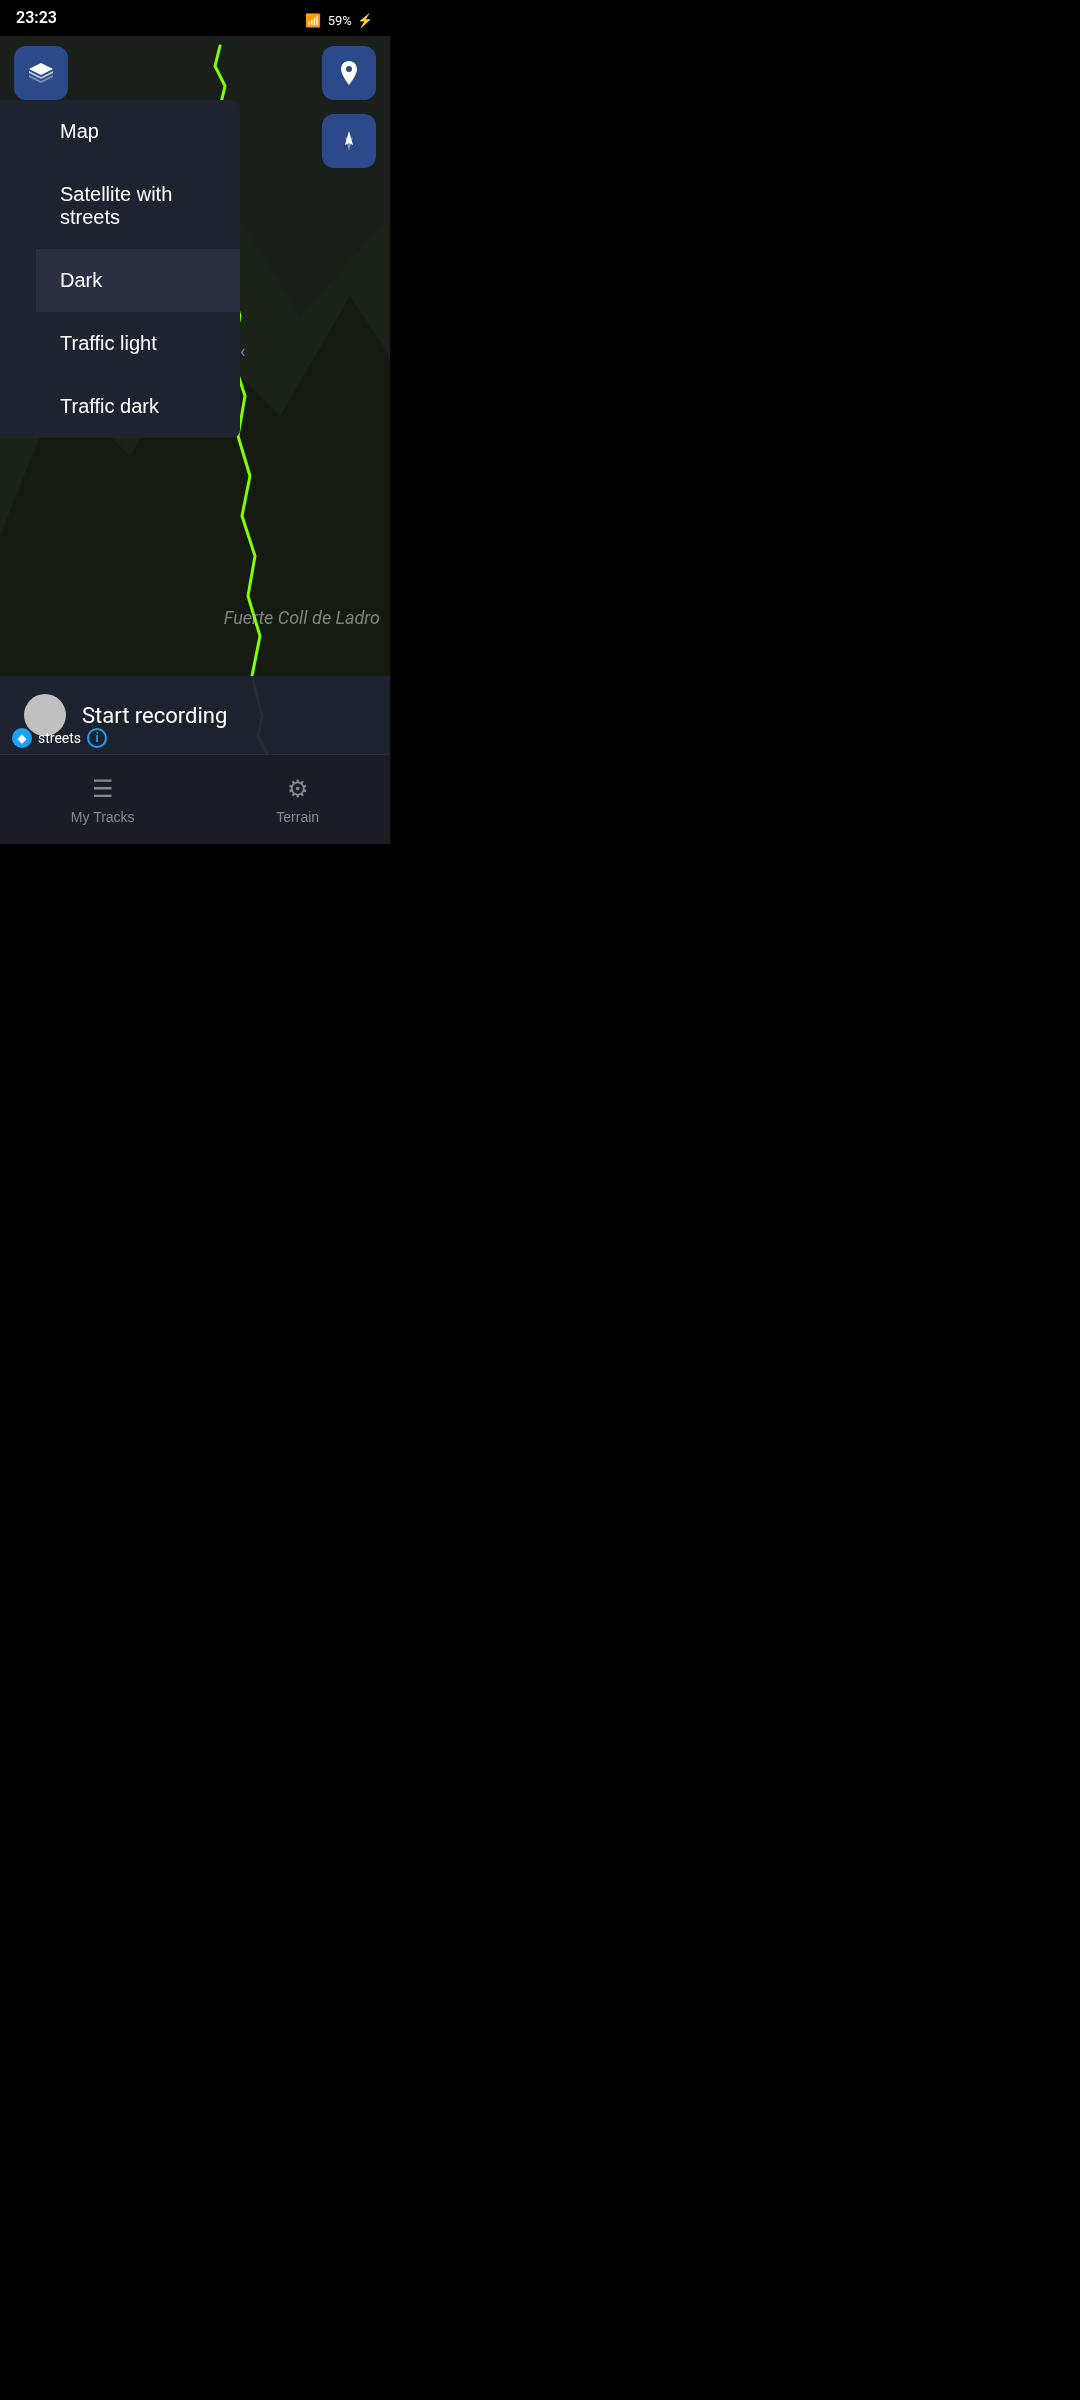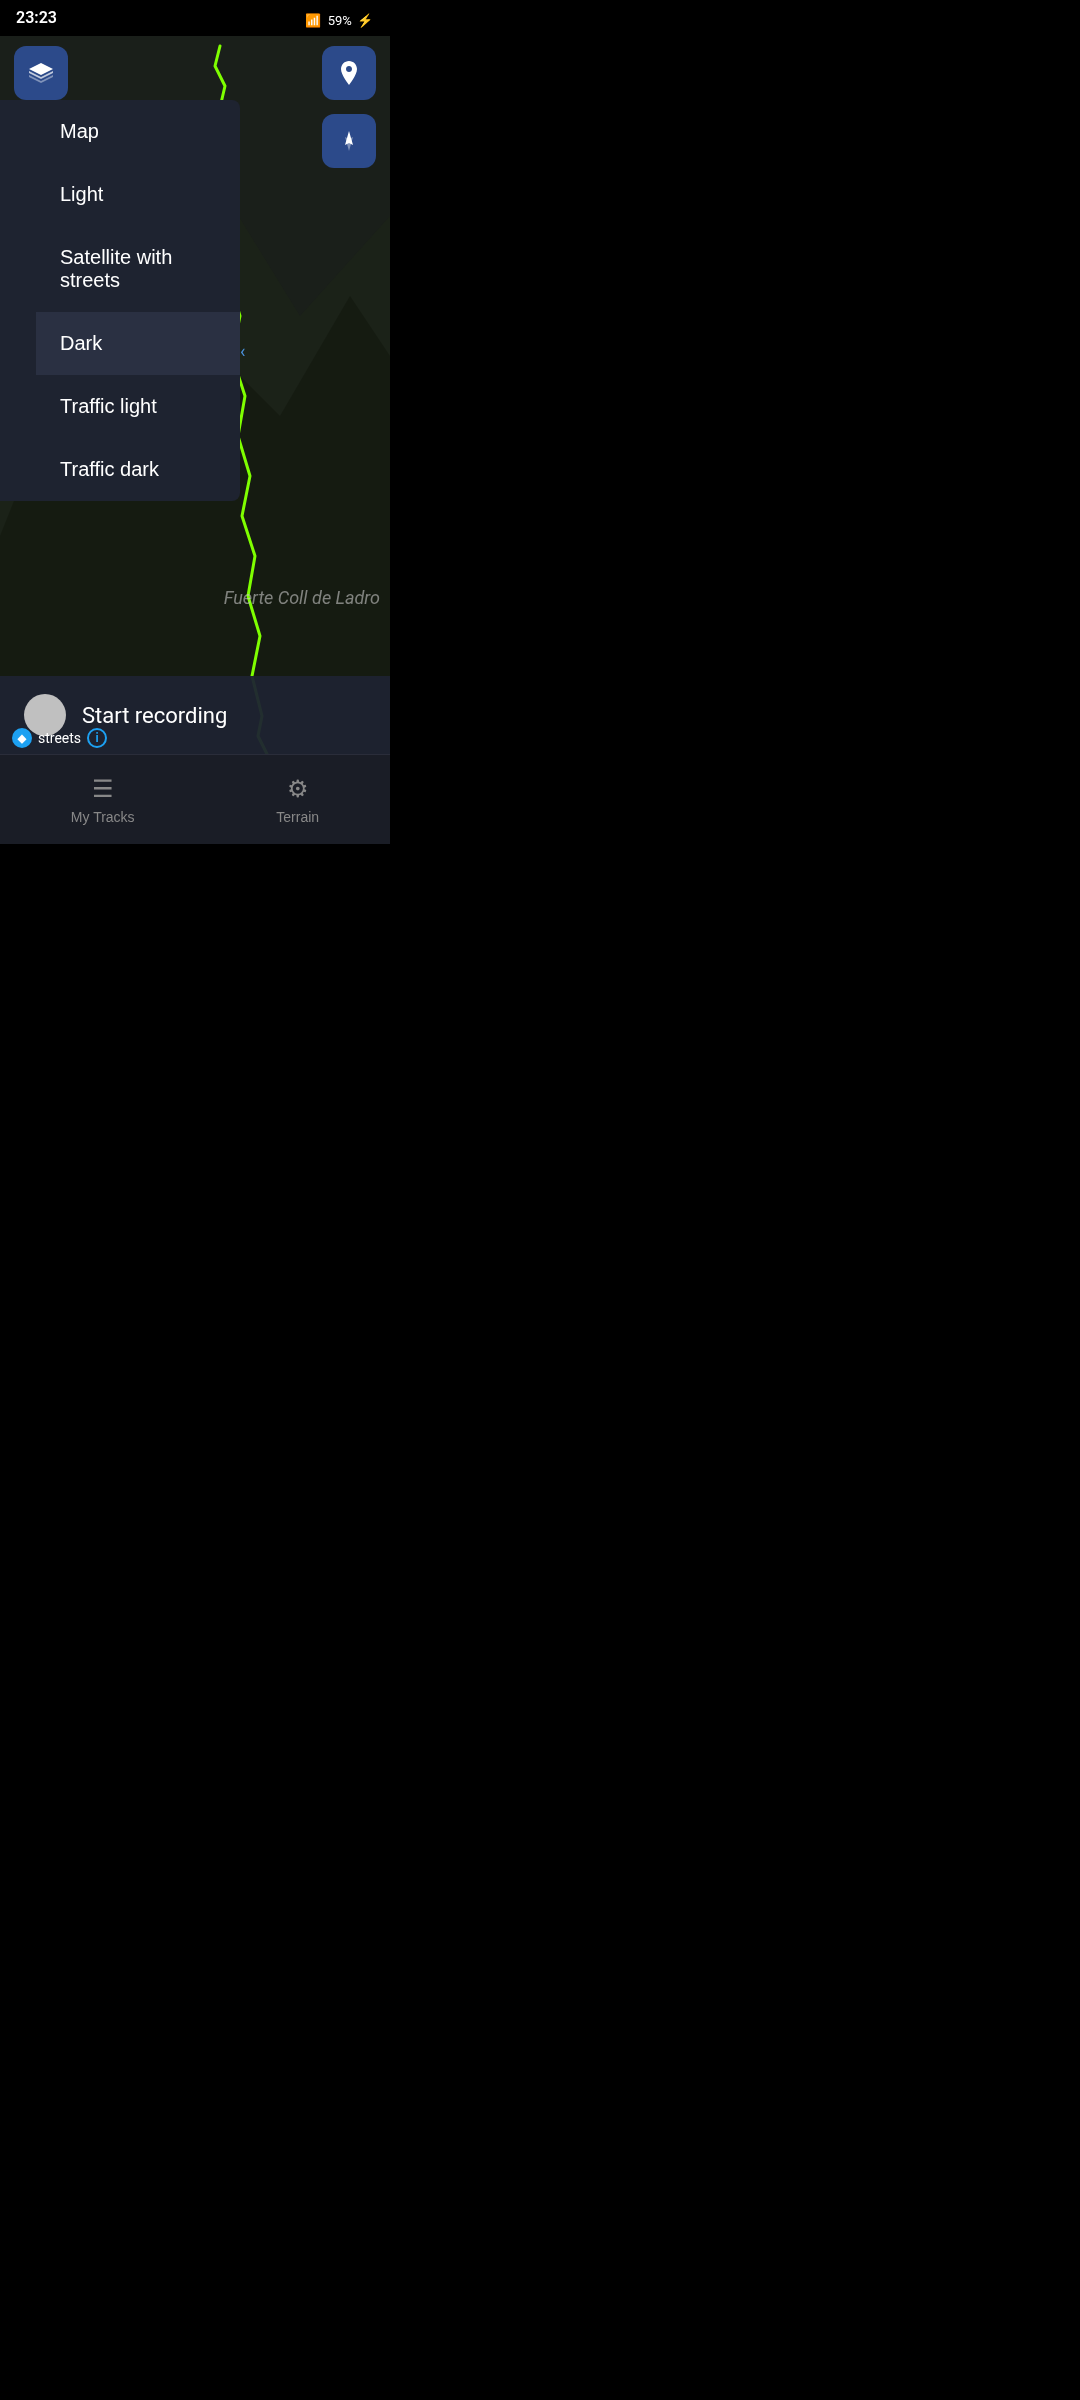--- a/index.html
+++ b/index.html
@@ -55,21 +55,21 @@
       position: absolute;
       top: 0;
       left: 0;
       width: 100%;
       height: 100%;
     }
 
     
     .map-label {
       position: absolute;
-      bottom: 236px;
+      bottom: 216px;
       right: 10px;
       color: rgba(200,200,200,0.6);
       font-size: 18px;
       font-style: italic;
       margin-top: 8px;
     }
 
     
     .overlay-btn {
       position: absolute;
@@ -295,21 +295,20 @@
 
 <button class="overlay-btn btn-compass">
   <svg width="28" height="28" viewBox="0 0 28 28" fill="white">
     <polygon points="14,4 18,18 14,16 10,18" fill="white"></polygon>
     <polygon points="14,24 10,10 14,12 18,10" fill="rgba(255,255,255,0.4)"></polygon>
   </svg>
 </button>
 
 <div class="dropdown-menu">
   <button class="menu-item">Map</button>
-  <button class="menu-item">Light</button>
   <button class="menu-item">Satellite with streets</button>
   <button class="menu-item active">Dark</button>
   <button class="menu-item">Traffic light</button>
   <button class="menu-item">Traffic dark</button>
 </div>
 
 <div class="sidebar-chevron">‹</div>
 
 <div class="bottom-nav">
   <button class="nav-item">

